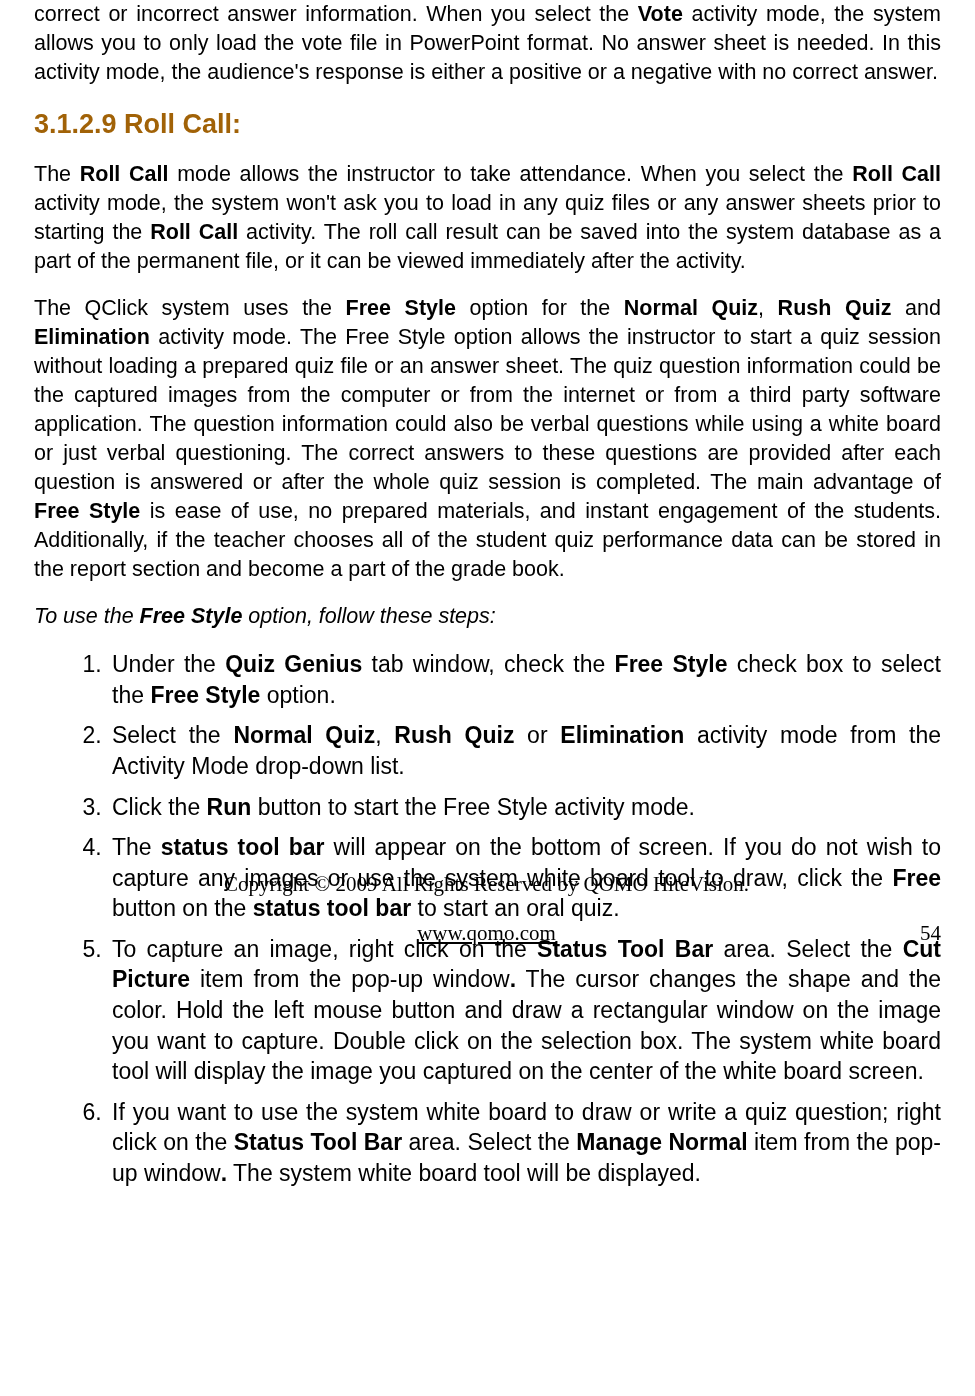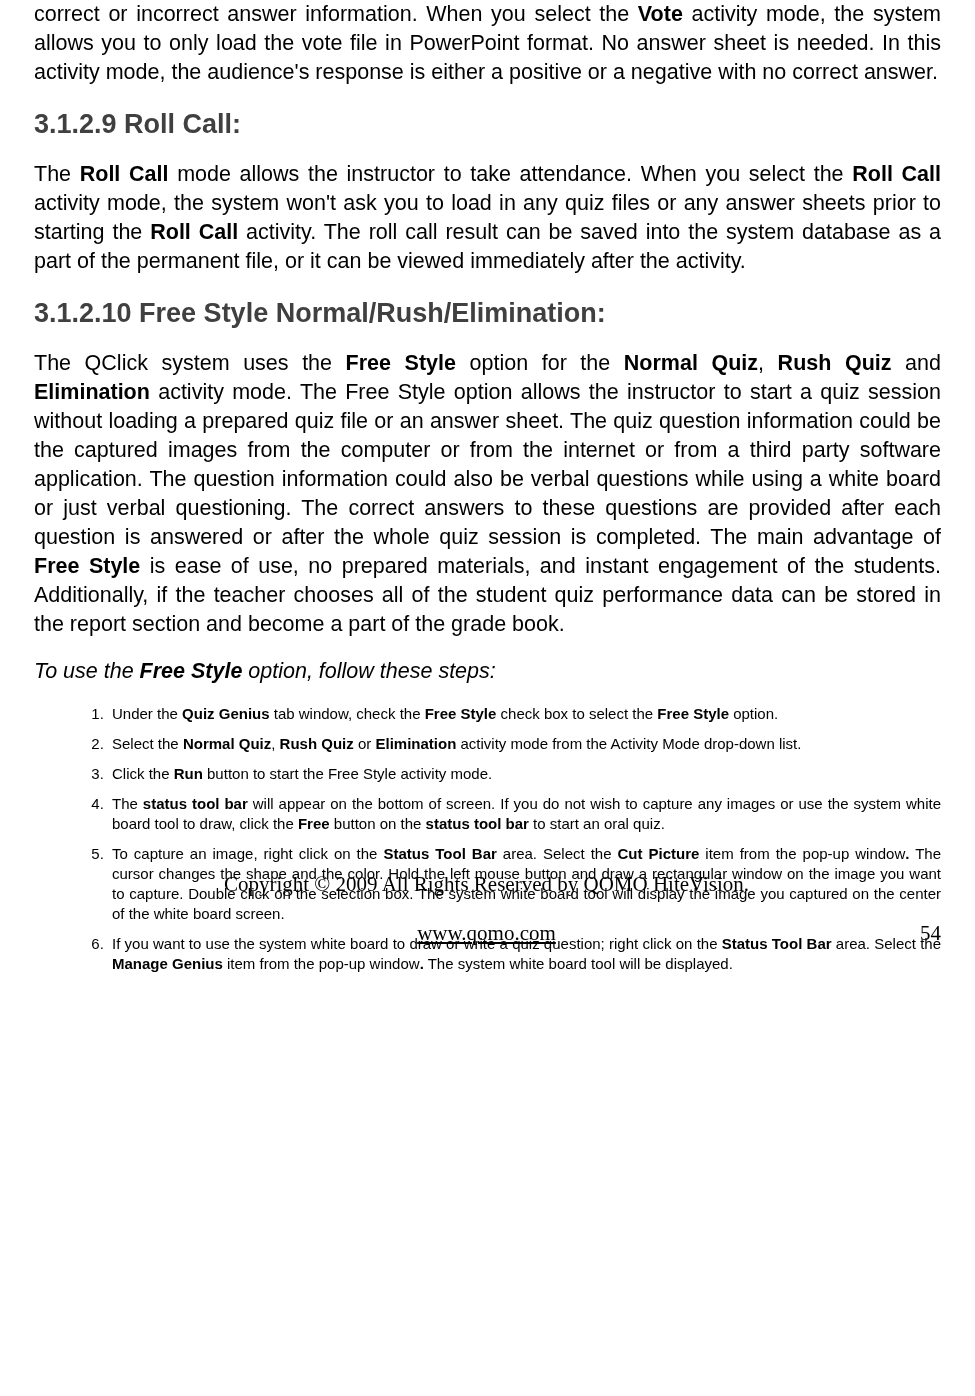--- a/index.html
+++ b/index.html
@@ -19,29 +19,29 @@
     padding: 0 34px 0 34px;
     position: relative;
   }
   .body-text {
     font-size: 21.5px;
     line-height: 1.35;
     text-align: justify;
     margin: 0 0 18px 0;
   }
   .heading {
-    color: #404040;
+    color: #a16207;
     font-weight: bold;
     font-size: 27px;
     margin: 22px 0 20px 0;
   }
   ol.steps {
     margin: 0 0 18px 0;
     padding-left: 74px;
-    font-size: 15px;
+    font-size: 23px;
     line-height: 1.33;
     text-align: justify;
   }
   ol.steps li {
     margin-bottom: 10px;
     padding-left: 4px;
   }
   .footer {
     position: absolute;
     bottom: 36px;
@@ -72,33 +72,32 @@
 <body>
 
 <div class="page">
 
   <p class="body-text">correct or incorrect answer information. When you select the <b>Vote</b> activity mode, the system allows you to only load the vote file in PowerPoint format. No answer sheet is needed. In this activity mode, the audience's response is either a positive or a negative with no correct answer.</p>
 
   <h2 class="heading">3.1.2.9 Roll Call:</h2>
 
   <p class="body-text">The <b>Roll Call</b> mode allows the instructor to take attendance. When you select the <b>Roll Call</b> activity mode, the system won't ask you to load in any quiz files or any answer sheets prior to starting the <b>Roll Call</b> activity. The roll call result can be saved into the system database as a part of the permanent file, or it can be viewed immediately after the activity.</p>
 
-  <h2 class="heading">3.1.2.10  Free Style Normal/Rush/Elimination:</h2>
 
   <p class="body-text">The QClick system uses the <b>Free Style</b> option for the <b>Normal Quiz</b>, <b>Rush Quiz</b> and <b>Elimination</b> activity mode. The Free Style option allows the instructor to start a quiz session without loading a prepared quiz file or an answer sheet. The quiz question information could be the captured images from the computer or from the internet or from a third party software application. The question information could also be verbal questions while using a white board or just verbal questioning. The correct answers to these questions are provided after each question is answered or after the whole quiz session is completed. The main advantage of <b>Free Style</b> is ease of use, no prepared materials, and instant engagement of the students. Additionally, if the teacher chooses all of the student quiz performance data can be stored in the report section and become a part of the grade book.</p>
 
   <p class="body-text" style="text-align:left;font-style:italic;">To use the <b>Free Style</b> option, follow these steps:</p>
 
   <ol class="steps">
     <li>Under the <b>Quiz Genius</b> tab window, check the <b>Free Style</b> check box to select the <b>Free Style</b> option.</li>
     <li>Select the <b>Normal Quiz</b>, <b>Rush Quiz</b> or <b>Elimination</b> activity mode from the Activity Mode drop-down list.</li>
     <li>Click the <b>Run</b> button to start the Free Style activity mode.</li>
     <li>The <b>status tool bar</b> will appear on the bottom of screen. If you do not wish to capture any images or use the system white board tool to draw, click the <b>Free</b> button on the <b>status tool bar</b> to start an oral quiz.</li>
     <li>To capture an image, right click on the <b>Status Tool Bar</b> area. Select the <b>Cut Picture</b> item from the pop-up window<b>.</b> The cursor changes the shape and the color. Hold the left mouse button and draw a rectangular window on the image you want to capture. <span class="u">Double click</span> on the selection box. The system white board tool will display the image you captured on the center of the white board screen.</li>
-    <li>If you want to use the system white board to draw or write a quiz question;  right click on the <b>Status Tool Bar</b> area. Select the <b>Manage Genius</b> item from the pop-up window<b>.</b> The system white board tool will be displayed.</li>
+    <li>If you want to use the system white board to draw or write a quiz question;  right click on the <b>Status Tool Bar</b> area. Select the <b>Manage Normal</b> item from the pop-up window<b>.</b> The system white board tool will be displayed.</li>
   </ol>
 
   <div class="footer">
     <div>Copyright © 2009 All Rights Reserved by QOMO HiteVision.</div>
     <div class="footer-line2">
       <a href="#" class="footer-link">www.qomo.com</a>
       <span class="page-num">54</span>
     </div>
   </div>
 

